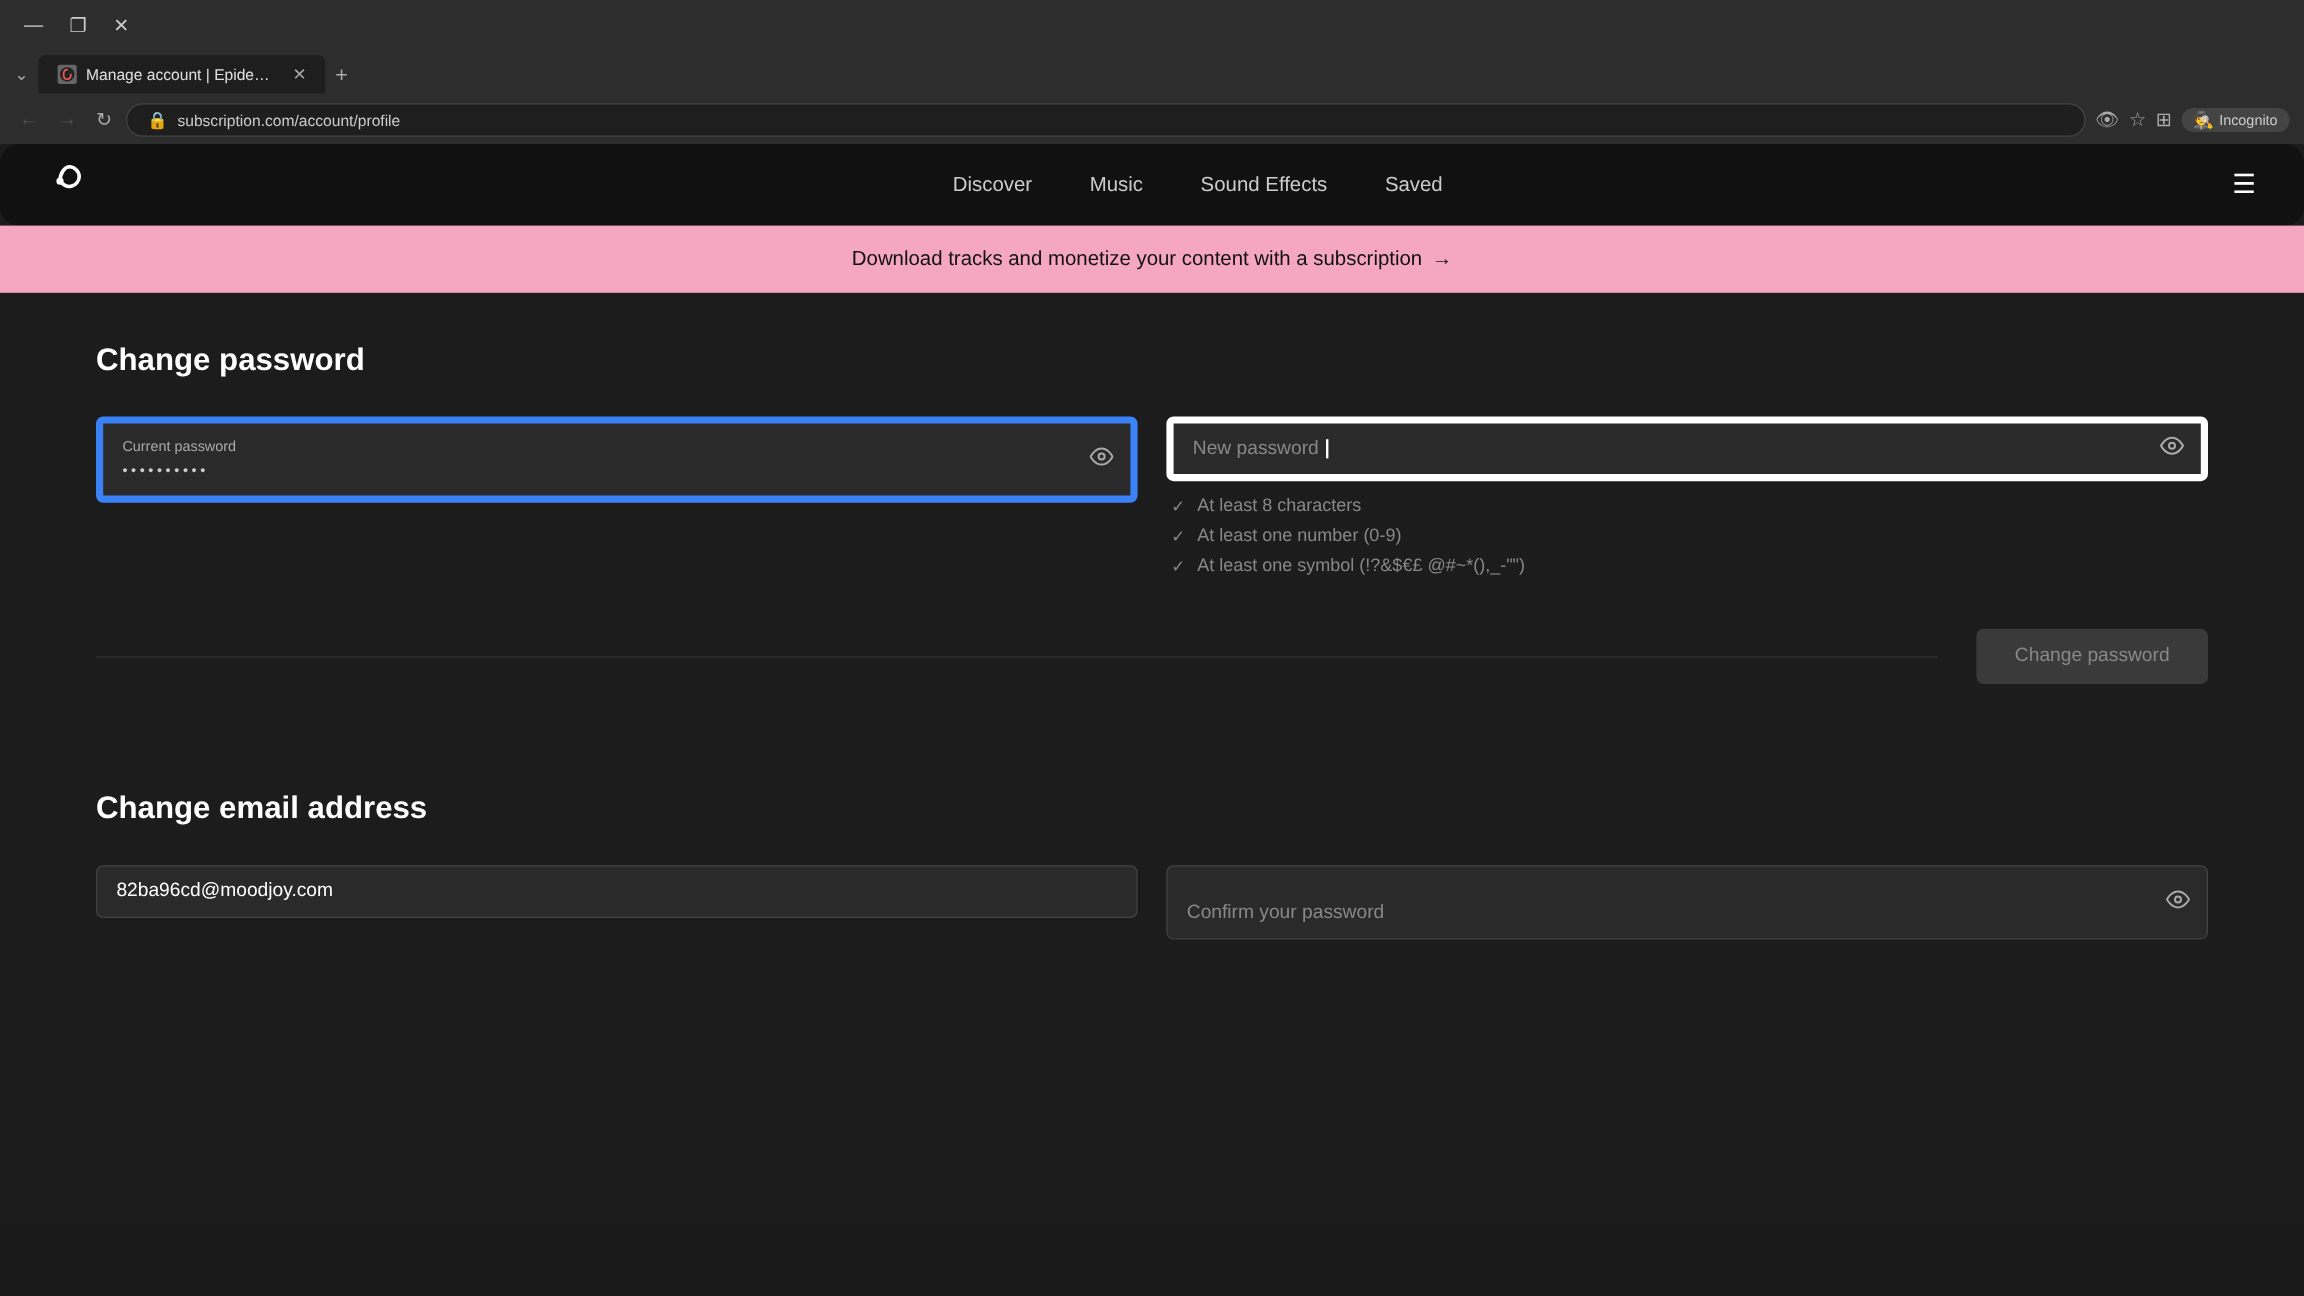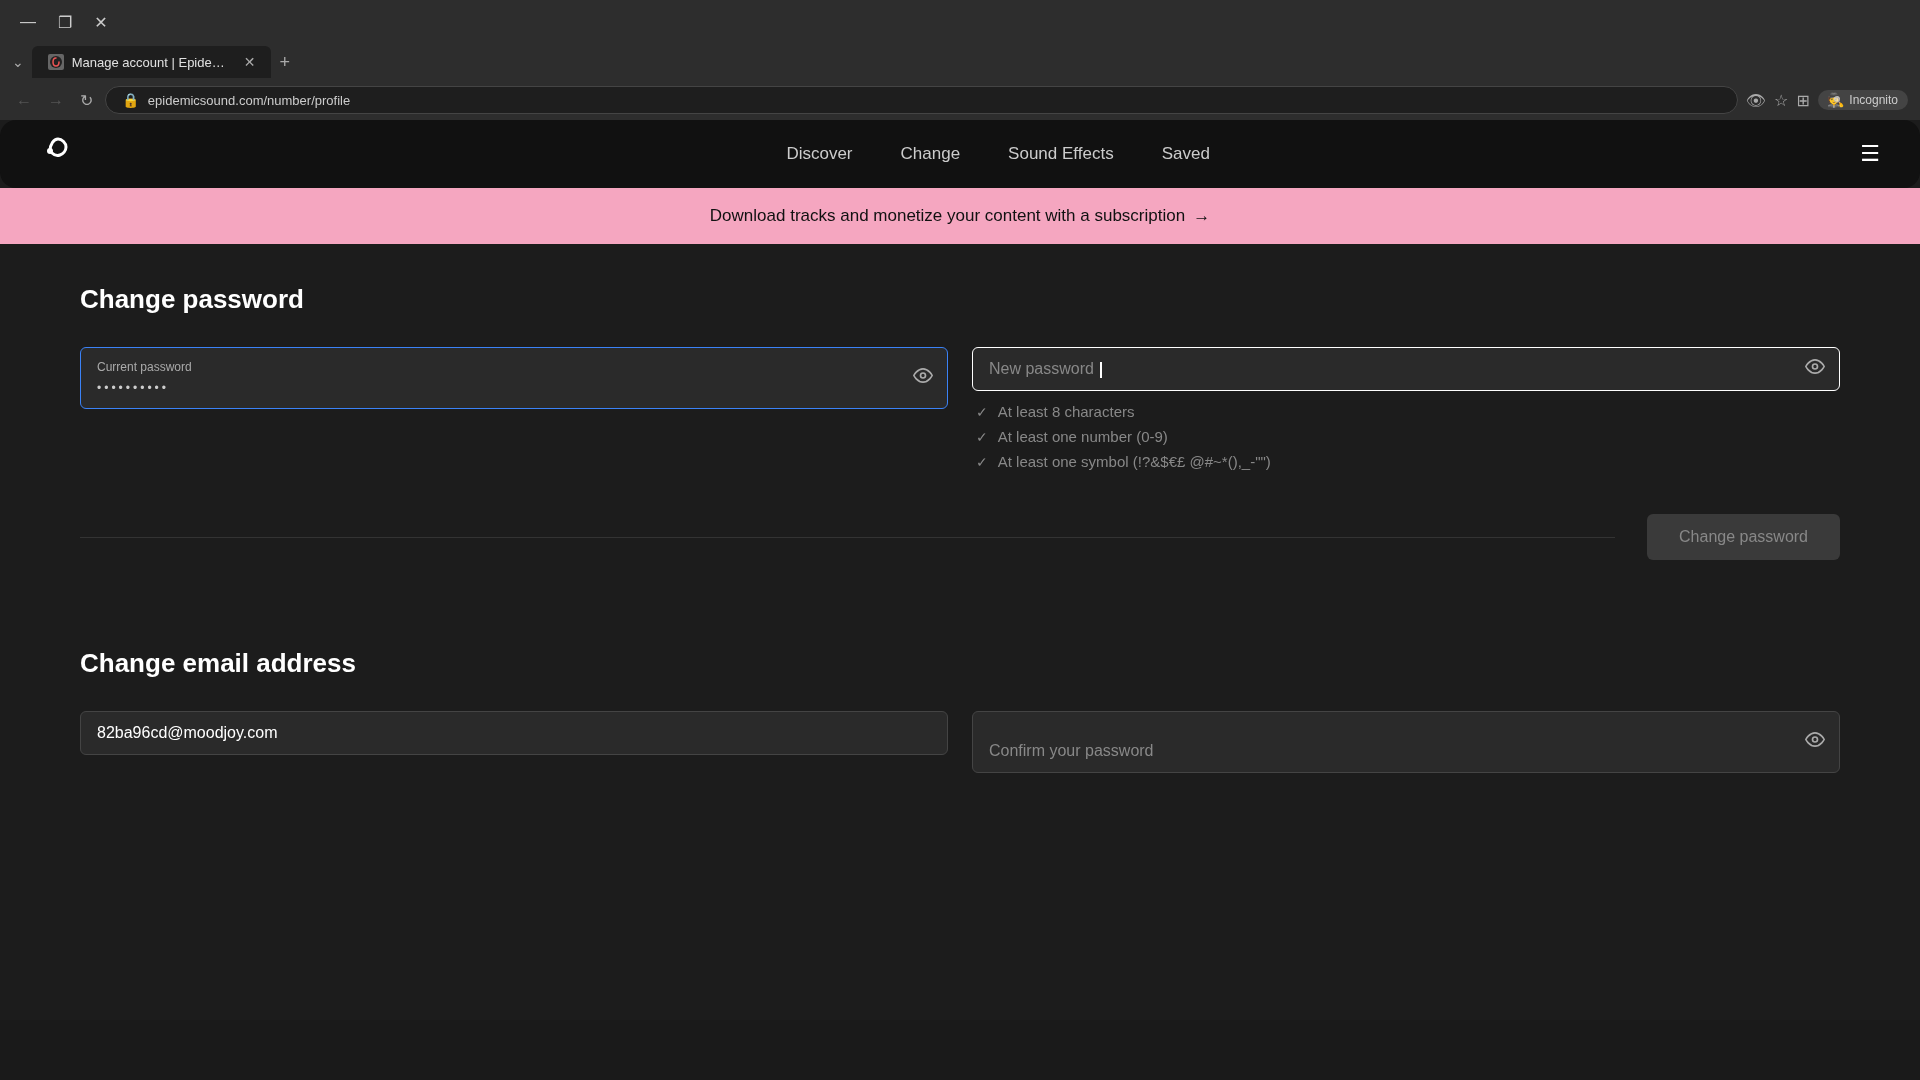--- a/index.html
+++ b/index.html
@@ -41,21 +41,21 @@
     .promo-text { color: #111; font-size: 17px; display: flex; gap: 8px; }
 
     
     .content { padding: 40px 80px; }
 
     .section-title { font-size: 26px; font-weight: 600; color: #fff; margin-bottom: 32px; }
 
     .form-row { display: flex; gap: 24px; margin-bottom: 16px; }
     .form-field { flex: 1; position: relative; }
 
-    .input-wrapper { position: relative; background: #2a2a2a; border: 1px solid #3b82f6; border-radius: 6px; padding: 12px 50px 12px 16px; }
+    .input-wrapper { position: relative; background: #2a2a2a; border: 6px solid #3b82f6; border-radius: 6px; padding: 12px 50px 12px 16px; }
     .input-wrapper.focused { border-color: #fff; }
     .input-label { font-size: 12px; color: #aaa; margin-bottom: 4px; display: block; }
     .input-dots { font-size: 12px; letter-spacing: 3px; color: #ccc; }
     .input-placeholder { font-size: 16px; color: #888; }
     .eye-btn { position: absolute; right: 14px; top: 50%; transform: translateY(-50%); background: none; border: none; color: #aaa; cursor: pointer; font-size: 18px; }
     .cursor-blink { display: inline-block; width: 2px; height: 16px; background: #fff; vertical-align: middle; margin-left: 2px; }
 
     .validation-list { margin: 12px 0 24px 0; padding-left: 4px; }
     .validation-item { display: flex; align-items: center; gap: 10px; color: #888; font-size: 15px; margin-bottom: 8px; }
     .check-icon { color: #888; font-size: 14px; }
@@ -100,21 +100,21 @@
     </div>
     <button class="new-tab-btn">+</button>
   </div>
 
   <div class="address-bar">
     <button class="nav-btn" disabled="">←</button>
     <button class="nav-btn" disabled="">→</button>
     <button class="nav-btn">↻</button>
     <div class="url-bar">
       <span style="color:#aaa; font-size:14px;">🔒</span>
-      <span class="url-text">epidemicsound.com/number/profile</span>
+      <span class="url-text">subscription.com/account/profile</span>
     </div>
     <div class="address-actions">
       <button class="addr-btn" style="font-size:16px; color:#aaa;">👁</button>
       <button class="addr-btn">☆</button>
       <button class="addr-btn">⊞</button>
       <div class="incognito-badge">
         <span style="font-size:14px;">🕵</span>
         <span>Incognito</span>
       </div>
     </div>
@@ -125,21 +125,21 @@
 
   <nav class="app-nav">
     <div class="nav-logo">
       <svg width="36" height="36" viewBox="0 0 36 36" fill="none">
         <path d="M10 18 C10 11 14 6 18 6 C22 6 26 10 26 14 C26 18 23 21 20 22 C17 23 14 22 12 20" stroke="white" stroke-width="3" fill="none" stroke-linecap="round"></path>
         <circle cx="10" cy="18" r="3" fill="white"></circle>
       </svg>
     </div>
     <div class="nav-links">
       <button class="nav-link">Discover</button>
-      <button class="nav-link">Change</button>
+      <button class="nav-link">Music</button>
       <button class="nav-link">Sound Effects</button>
       <button class="nav-link">Saved</button>
     </div>
     <button class="nav-menu-btn">☰</button>
   </nav>
 
   <div class="promo-banner">
     <span class="promo-text">
       <span>Download tracks and monetize your content with a subscription</span>
       <span>→</span>

